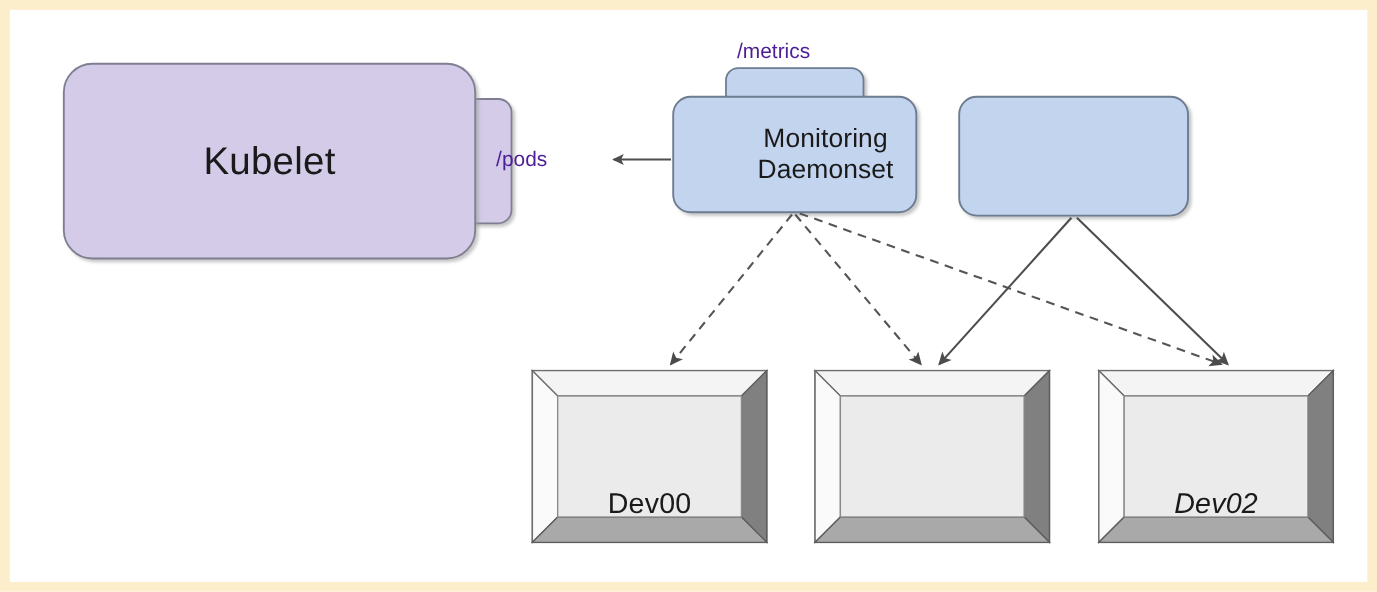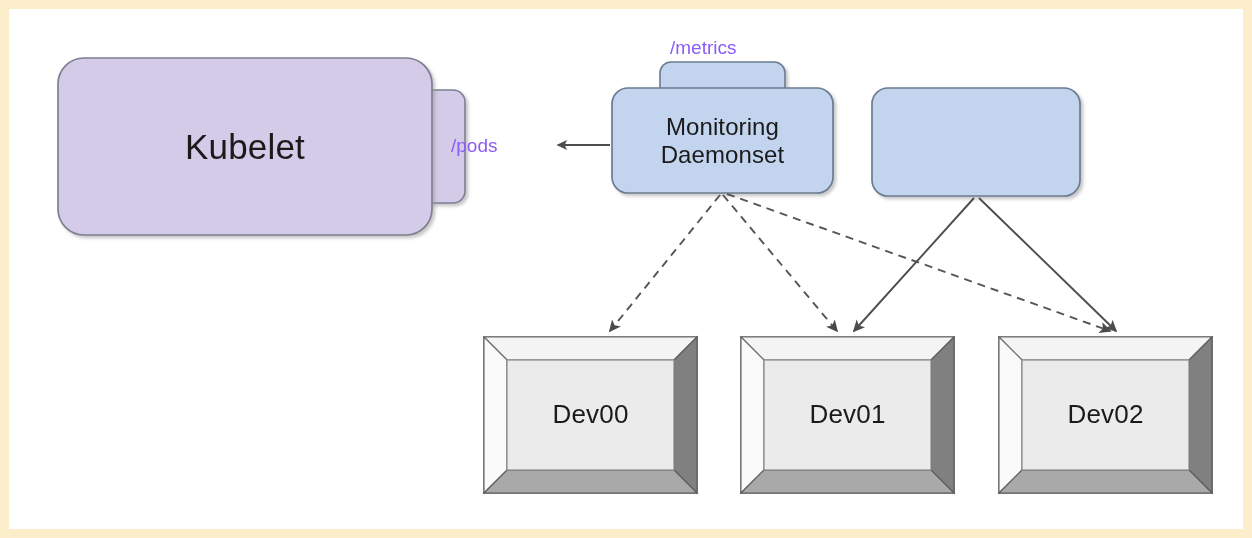--- a/index.html
+++ b/index.html
@@ -62,30 +62,32 @@
     border-radius: 13px;
   }
 
   .kubelet-label {
     font-size: 35px;
     letter-spacing: 0.2px;
   }
   .pod-label {
     font-size: 24px;
     letter-spacing: 0.1px;
+    margin-left: 28px;
   }
   .dev-label {
     font-size: 26px;
     letter-spacing: 0.2px;
+    margin-top: 43px;
   }
 
   .edge-label {
     position: absolute;
     font-size: 19px;
-    color: #8b5cf6;
+    color: #4c1d95;
     white-space: nowrap;
     user-select: none;
   }
 </style>
 </head>
 <body>
 
 <div id="page">
   <div id="frame"></div>
 
@@ -166,22 +168,21 @@
     </svg>
 
     <div class="node-label kubelet-label" style="left:49px; top:49px; width:374px; height:177px;">Kubelet</div>
 
     <div class="node-label pod-label" style="left:603px; top:79px; width:221px; height:105px;">Monitoring
 Daemonset</div>
 
 
     <div class="node-label dev-label" style="left:498px; top:351px; width:167px; height:110px;">Dev00</div>
 
-    <div class="node-label dev-label" style="left:755px; top:351px; width:167px; height:110px;">Dev01</div>
 
-    <div class="node-label dev-label" style="left:1013px; top:351px; width:167px; height:110px;">Dev02</div>
+    <div class="node-label dev-label" style="left:1013px; top:351px; width:167px; height:110px;font-style:italic;">Dev02</div>
 
     <div class="edge-label" style="left:442px; top:126px;">/pods</div>
 
     <div class="edge-label" style="left:661px; top:28px;">/metrics</div>
 
   </div>
 </div>
 
 </body></html>

